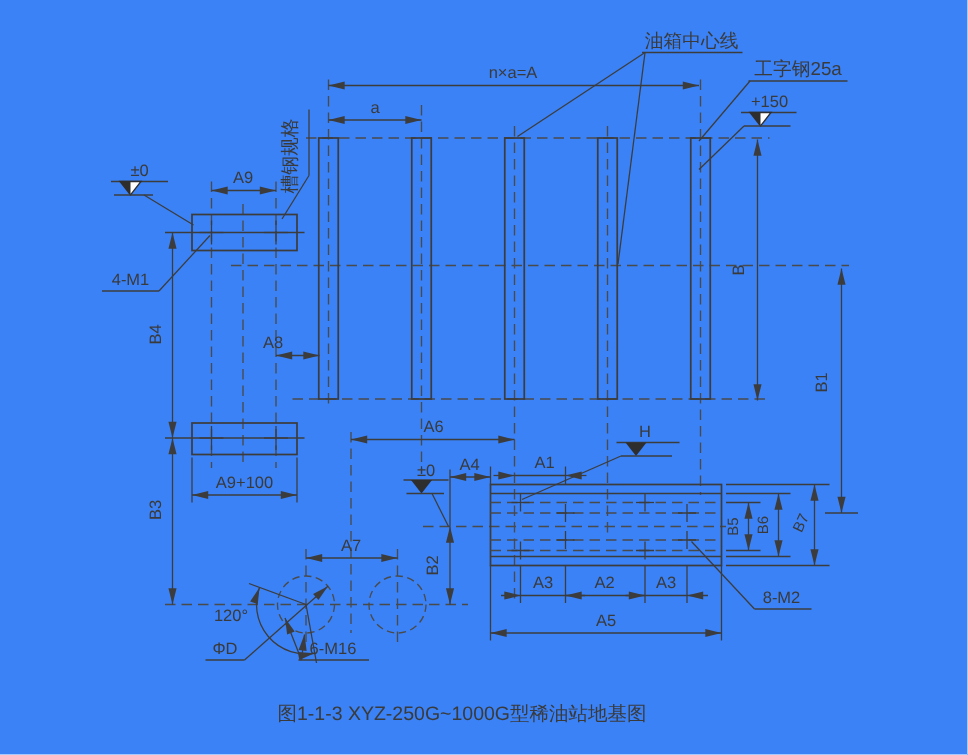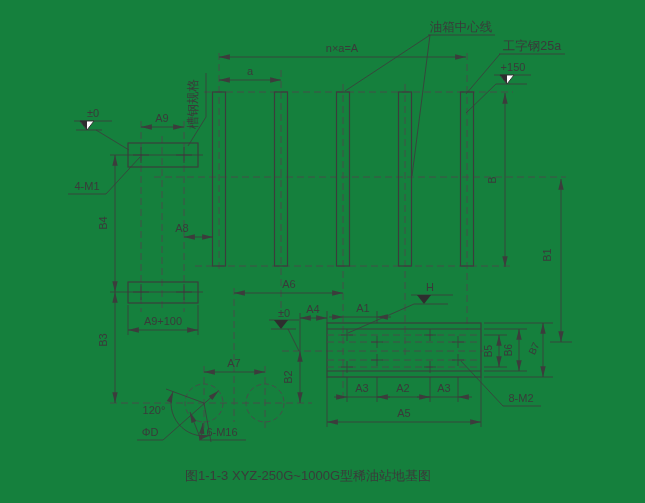--- a/index.html
+++ b/index.html
@@ -1,16 +1,16 @@
 <!DOCTYPE html>
 <html><head>
 <meta charset="utf-8">
 <style>
   html,body{margin:0;padding:0;background:#fff;}
-  .stage{position:relative;width:645px;height:503px;background:#15803d;overflow:hidden;
+  .stage{position:relative;width:645px;height:503px;background:#3b82f6;overflow:hidden;
          font-family:"Liberation Sans",sans-serif;}
   svg{display:block}
   
   .lm{stroke:#3c3c3c;stroke-width:1.15;fill:none;}
   
   .ln{stroke:#3c3c3c;stroke-width:0.85;fill:none;}
   
   .dash{stroke:#4a4a4a;stroke-width:0.9;fill:none;stroke-dasharray:7 4;}
   .dshc{stroke:#4a4a4a;stroke-width:0.9;fill:none;stroke-dasharray:5 3;}
   .fillT{fill:#2e2e2e;stroke:none;}

